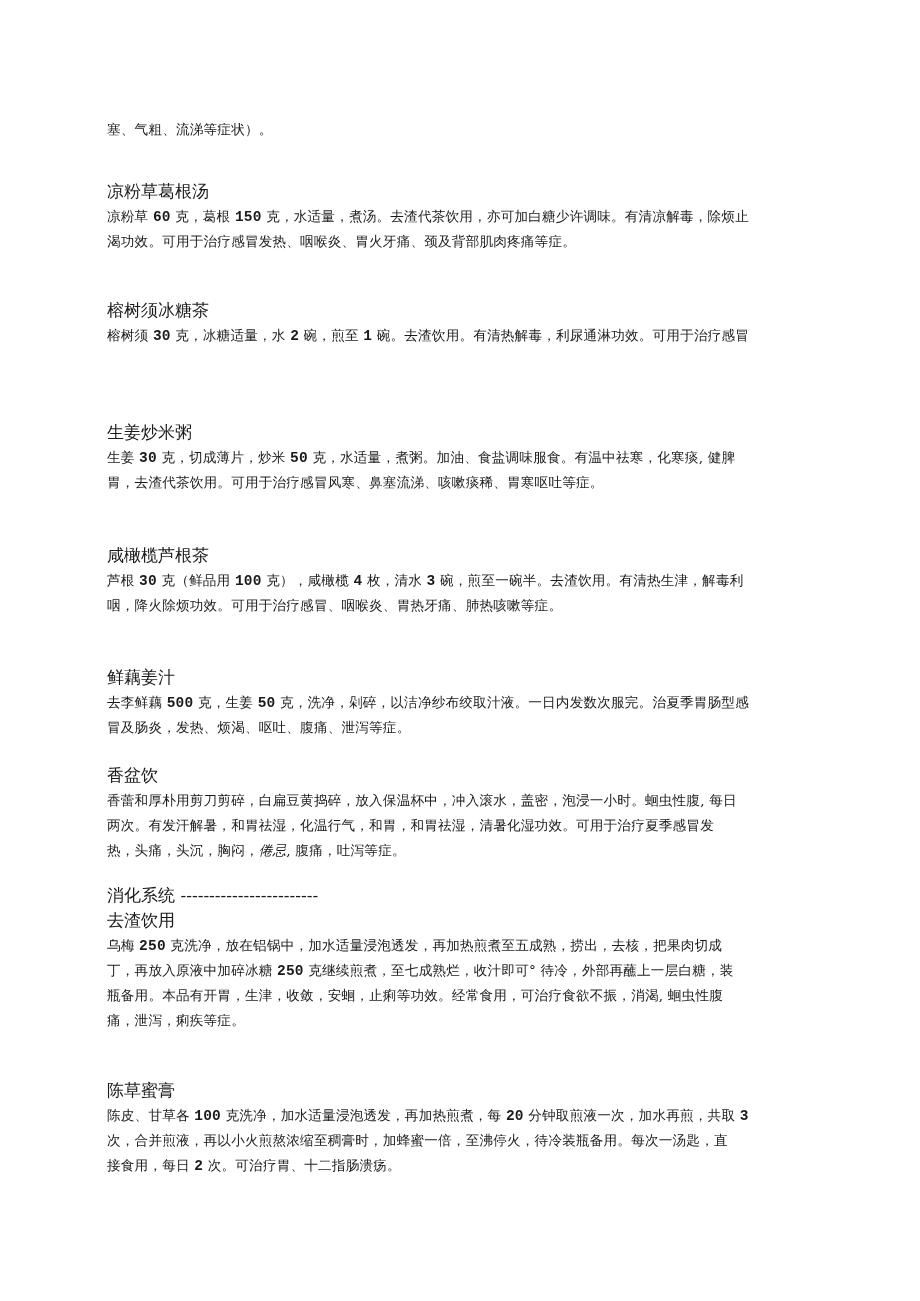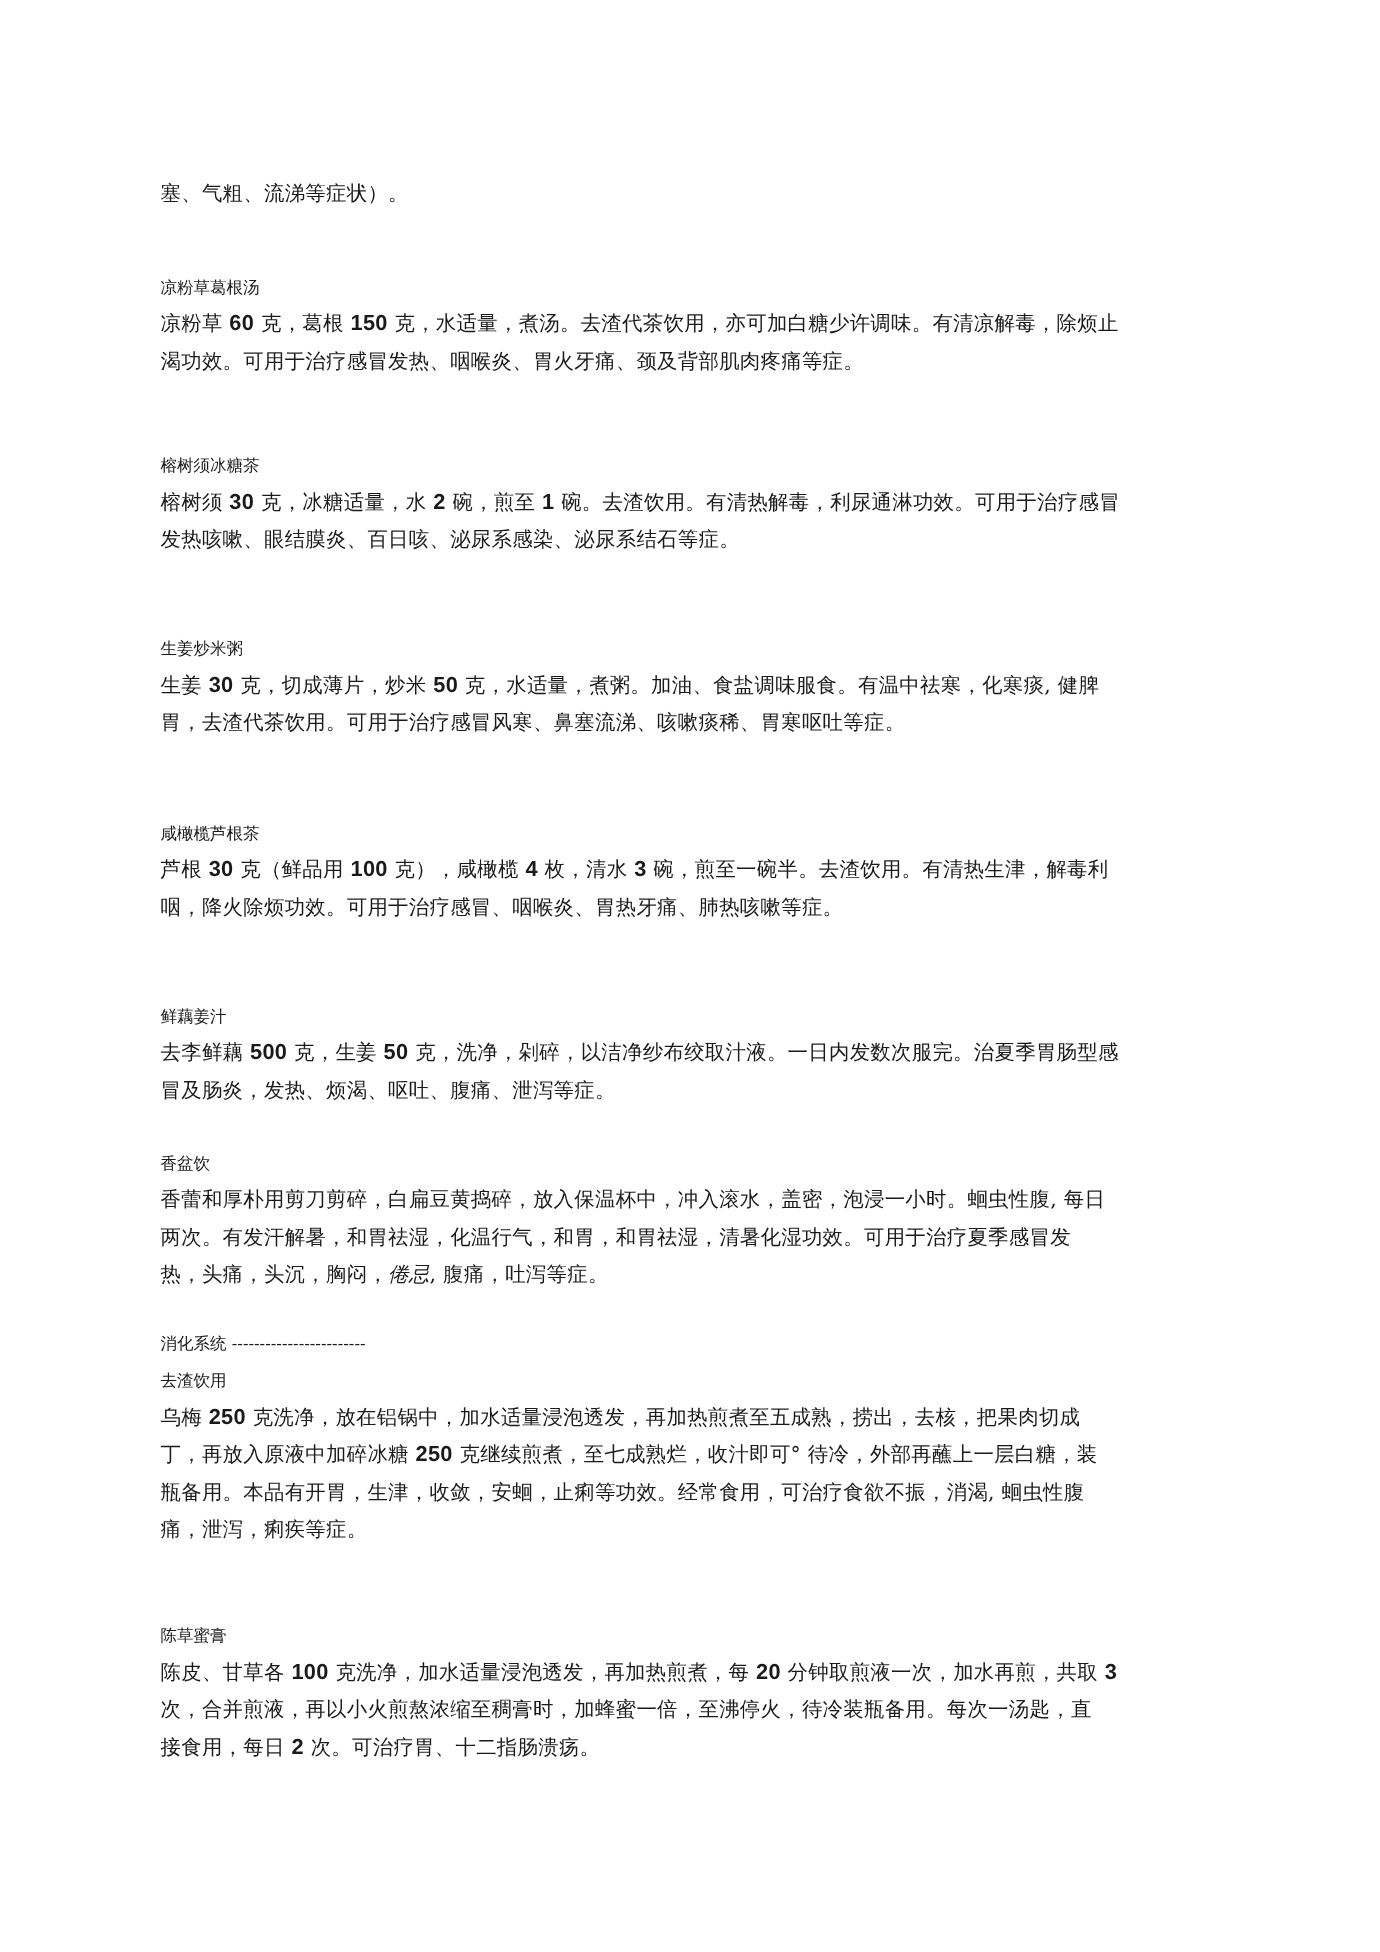--- a/index.html
+++ b/index.html
@@ -7,39 +7,38 @@
     width: 920px; height: 1301px; position: relative; overflow: hidden;
     font-family: "DejaVu Serif", "Liberation Serif", serif;
     color: #1a1a1a;
   }
   .page { position: absolute; left: 107px; top: 0; width: 710px; }
   .blk { position: absolute; left: 0; width: 710px; }
   .line {
     font-size: 13.6px; line-height: 25px; height: 25px;
     white-space: nowrap; letter-spacing: 0.2px;
   }
-  .title { font-size: 11px; line-height: 25px; height: 25px; white-space: nowrap; }
-  b { font-family: Liberation Sans, sans-serif; font-weight: bold; font-size: 14.5px; margin-top: 36px; }
+  .title { font-size: 17px; line-height: 25px; height: 25px; white-space: nowrap; }
+  b { font-family: Liberation Mono, monospace; font-weight: bold; font-size: 14.5px; margin-top: 36px; }
   .it { font-style: italic; }
 </style>
 </head>
 <body>
 
 <div class="page">
   <div class="blk line" style="top:117px">塞、气粗、流涕等症状）。</div>
 
   <div class="blk" style="top:179px">
       <div class="title">凉粉草葛根汤</div>
       <div class="line">凉粉草 <b>60</b> 克，葛根 <b>150</b> 克，水适量，煮汤。去渣代茶饮用，亦可加白糖少许调味。有清凉解毒，除烦止</div>
       <div class="line">渴功效。可用于治疗感冒发热、咽喉炎、胃火牙痛、颈及背部肌肉疼痛等症。</div>
     </div>
   <div class="blk" style="top:298px">
       <div class="title">榕树须冰糖茶</div>
       <div class="line">榕树须 <b>30</b> 克，冰糖适量，水 <b>2</b> 碗，煎至 <b>1</b> 碗。去渣饮用。有清热解毒，利尿通淋功效。可用于治疗感冒</div>
-      <div class="line">发热咳嗽、眼结膜炎、百日咳、泌尿系感染、泌尿系结石等症。</div>
     </div>
   <div class="blk" style="top:420px">
       <div class="title">生姜炒米粥</div>
       <div class="line">生姜 <b>30</b> 克，切成薄片，炒米 <b>50</b> 克，水适量，煮粥。加油、食盐调味服食。有温中祛寒，化寒痰, 健脾</div>
       <div class="line">胃，去渣代茶饮用。可用于治疗感冒风寒、鼻塞流涕、咳嗽痰稀、胃寒呕吐等症。</div>
     </div>
   <div class="blk" style="top:543px">
       <div class="title">咸橄榄芦根茶</div>
       <div class="line">芦根 <b>30</b> 克（鲜品用 <b>100</b> 克），咸橄榄 <b>4</b> 枚，清水 <b>3</b> 碗，煎至一碗半。去渣饮用。有清热生津，解毒利</div>
       <div class="line">咽，降火除烦功效。可用于治疗感冒、咽喉炎、胃热牙痛、肺热咳嗽等症。</div>

